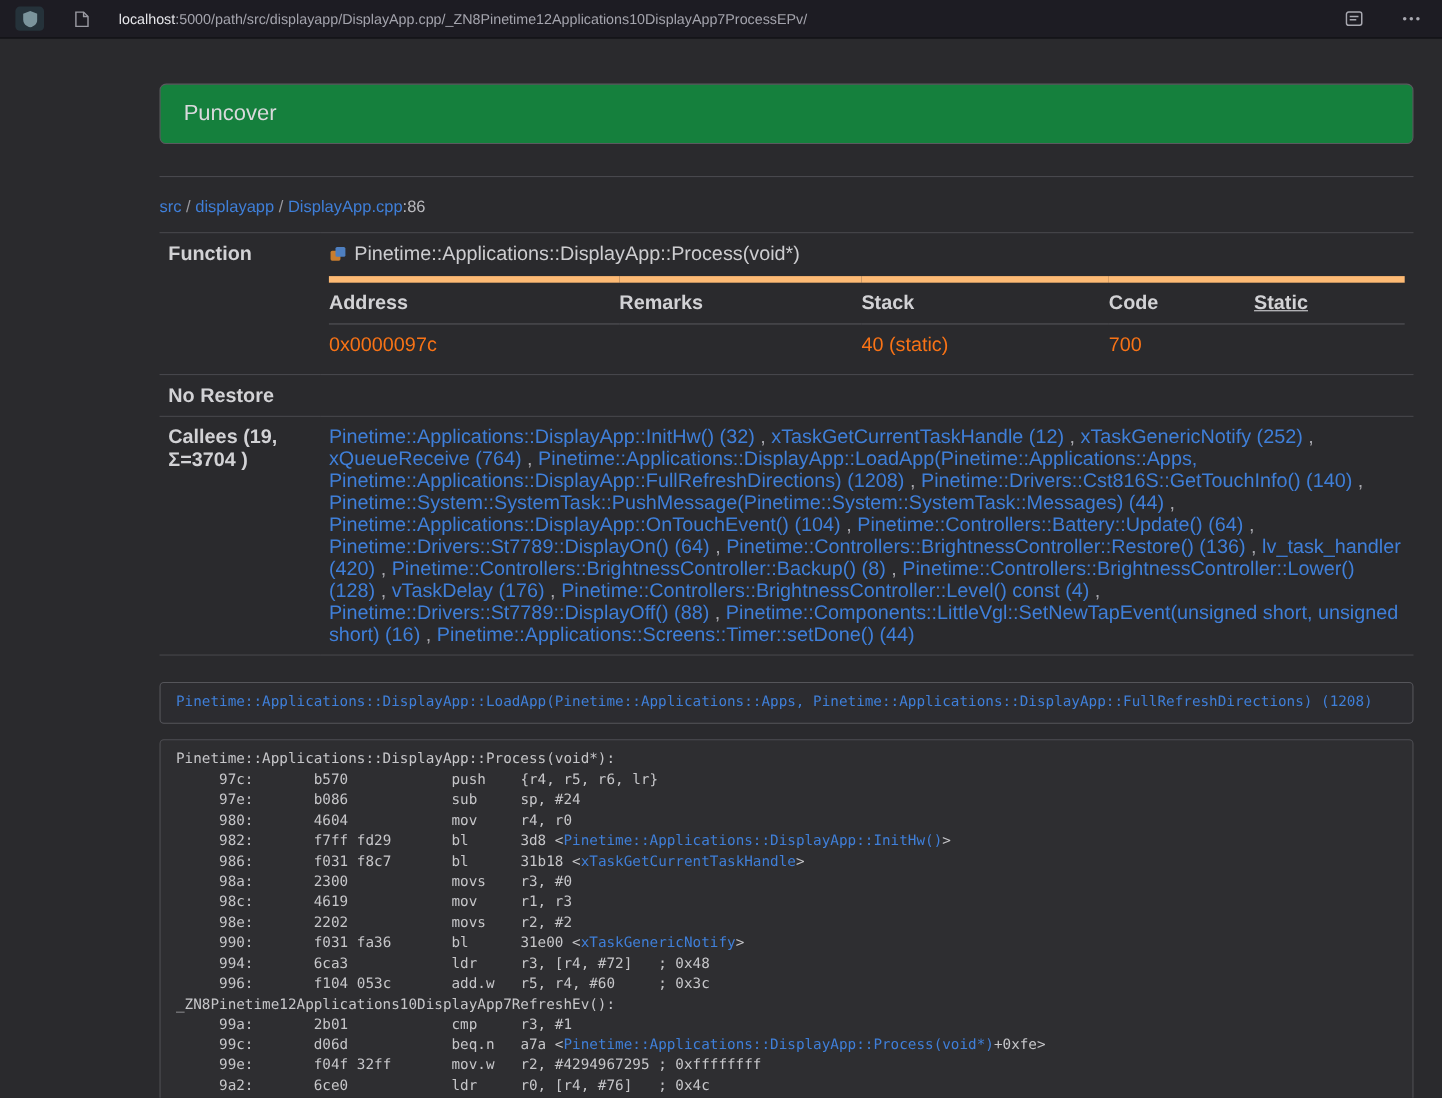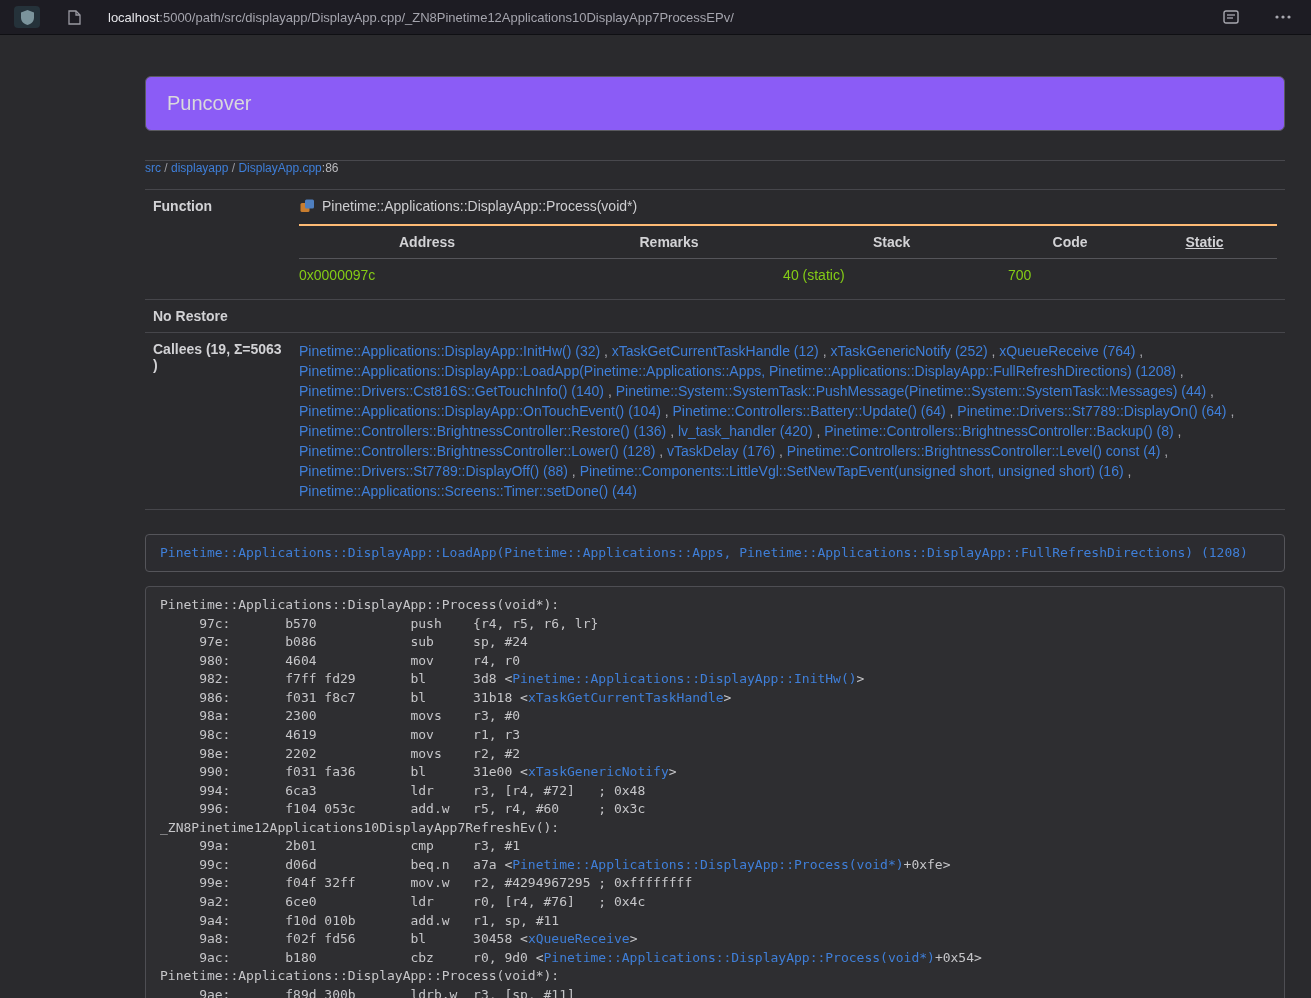--- a/index.html
+++ b/index.html
@@ -44,53 +44,53 @@
     display: flex; align-items: center; justify-content: center;
     width: 28px; height: 26px;
     border-radius: 4px;
   }
 
   
   .container { width: 1140px; margin-left: 145px; padding-top: 41px; }
 
   .jumbotron {
     height: 55px;
-    background: #8b5cf6;
+    background: #15803d;
     border: 1px solid #5a5a5f;
     border-radius: 6px;
     display: flex; align-items: center;
     padding: 0 21px;
     margin-bottom: 29px;
   }
   .jumbotron .title { font-size: 20px; color: #d9d9dc; font-weight: 400; }
 
   hr.divider { border: none; border-top: 1px solid #48484d; }
 
-  .breadcrumb { font-size: 12px; color: #b9b9bd; }
+  .breadcrumb { margin-top: 19px; font-size: 15px; color: #b9b9bd; }
   .breadcrumb .bc-suffix { color: #b9b9bd; }
   .breadcrumb span[data-name="breadcrumb-separator"] { color: #9a9aa0; }
 
-  table.outer { width: 100%; border-collapse: collapse; margin-top: 14px; font-size: 14px; }
+  table.outer { width: 100%; border-collapse: collapse; margin-top: 14px; font-size: 18px; }
   table.outer > tbody > tr { border-top: 1px solid #46464b; }
   table.outer > tbody > tr:last-child { border-bottom: 1px solid #46464b; }
   table.outer > tbody > tr > th {
     width: 146px; text-align: left; vertical-align: top;
     padding: 8px; font-weight: 700; color: #d2d2d5;
   }
   table.outer > tbody > tr > td { padding: 8px; vertical-align: top; }
 
   .fn-line { display: flex; align-items: center; gap: 7px; color: #cdcdd0; }
 
   table.inner { width: 100%; border-collapse: collapse; margin-top: 10px; }
   table.inner th {
-    text-align: center; font-weight: 700; color: #d2d2d5;
-    border-top: 2px solid #fdba74; border-bottom: 1px solid #55555a;
+    text-align: left; font-weight: 700; color: #d2d2d5;
+    border-top: 6px solid #fdba74; border-bottom: 1px solid #55555a;
     padding: 8px 8px 8px 0;
   }
-  table.inner td { padding: 8px 8px 8px 0; color: #84cc16; }
+  table.inner td { padding: 8px 8px 8px 0; color: #f97316; }
   .col-address { width: 27%; }
   .col-remarks { width: 22.5%; }
   .col-stack   { width: 23%; margin-left: 46px; }
   .col-code    { width: 13.5%; margin-left: 33px; }
   .col-static  { width: 14%; text-decoration: underline; }
 
   td[data-name="callees-cell"] { line-height: 20px; margin-left: 16px; }
   td[data-name="callees-cell"] span[data-name="callee-separator"] { color: #a8a8ae; }
 
   .panel {
@@ -198,21 +198,21 @@
               </tr>
             </tbody>
           </table>
         </td>
       </tr>
       <tr data-name="no-callers-row">
         <th data-name="no-callers-label">No Restore</th>
         <td data-name="no-callers-cell"></td>
       </tr>
       <tr data-name="callees-row">
-        <th data-name="callees-label">Callees (19, Σ=5063 )</th>
+        <th data-name="callees-label">Callees (19, Σ=3704 )</th>
         <td data-name="callees-cell"><a data-name="callee-link" href="#">Pinetime::Applications::DisplayApp::InitHw() (32)</a><span data-name="callee-separator"> , </span><a data-name="callee-link" href="#">xTaskGetCurrentTaskHandle (12)</a><span data-name="callee-separator"> , </span><a data-name="callee-link" href="#">xTaskGenericNotify (252)</a><span data-name="callee-separator"> , </span><a data-name="callee-link" href="#">xQueueReceive (764)</a><span data-name="callee-separator"> , </span><a data-name="callee-link" href="#">Pinetime::Applications::DisplayApp::LoadApp(Pinetime::Applications::Apps, Pinetime::Applications::DisplayApp::FullRefreshDirections) (1208)</a><span data-name="callee-separator"> , </span><a data-name="callee-link" href="#">Pinetime::Drivers::Cst816S::GetTouchInfo() (140)</a><span data-name="callee-separator"> , </span><a data-name="callee-link" href="#">Pinetime::System::SystemTask::PushMessage(Pinetime::System::SystemTask::Messages) (44)</a><span data-name="callee-separator"> , </span><a data-name="callee-link" href="#">Pinetime::Applications::DisplayApp::OnTouchEvent() (104)</a><span data-name="callee-separator"> , </span><a data-name="callee-link" href="#">Pinetime::Controllers::Battery::Update() (64)</a><span data-name="callee-separator"> , </span><a data-name="callee-link" href="#">Pinetime::Drivers::St7789::DisplayOn() (64)</a><span data-name="callee-separator"> , </span><a data-name="callee-link" href="#">Pinetime::Controllers::BrightnessController::Restore() (136)</a><span data-name="callee-separator"> , </span><a data-name="callee-link" href="#">lv_task_handler (420)</a><span data-name="callee-separator"> , </span><a data-name="callee-link" href="#">Pinetime::Controllers::BrightnessController::Backup() (8)</a><span data-name="callee-separator"> , </span><a data-name="callee-link" href="#">Pinetime::Controllers::BrightnessController::Lower() (128)</a><span data-name="callee-separator"> , </span><a data-name="callee-link" href="#">vTaskDelay (176)</a><span data-name="callee-separator"> , </span><a data-name="callee-link" href="#">Pinetime::Controllers::BrightnessController::Level() const (4)</a><span data-name="callee-separator"> , </span><a data-name="callee-link" href="#">Pinetime::Drivers::St7789::DisplayOff() (88)</a><span data-name="callee-separator"> , </span><a data-name="callee-link" href="#">Pinetime::Components::LittleVgl::SetNewTapEvent(unsigned short, unsigned short) (16)</a><span data-name="callee-separator"> , </span><a data-name="callee-link" href="#">Pinetime::Applications::Screens::Timer::setDone() (44)</a></td>
       </tr>
     </tbody>
   </table>
 
   <div class="panel" data-name="selected-callee-panel">
     <a href="#" data-name="selected-callee-link">Pinetime::Applications::DisplayApp::LoadApp(Pinetime::Applications::Apps, Pinetime::Applications::DisplayApp::FullRefreshDirections) (1208)</a>
   </div>
 
   <pre class="asm" data-name="assembly-code">Pinetime::Applications::DisplayApp::Process(void*):

